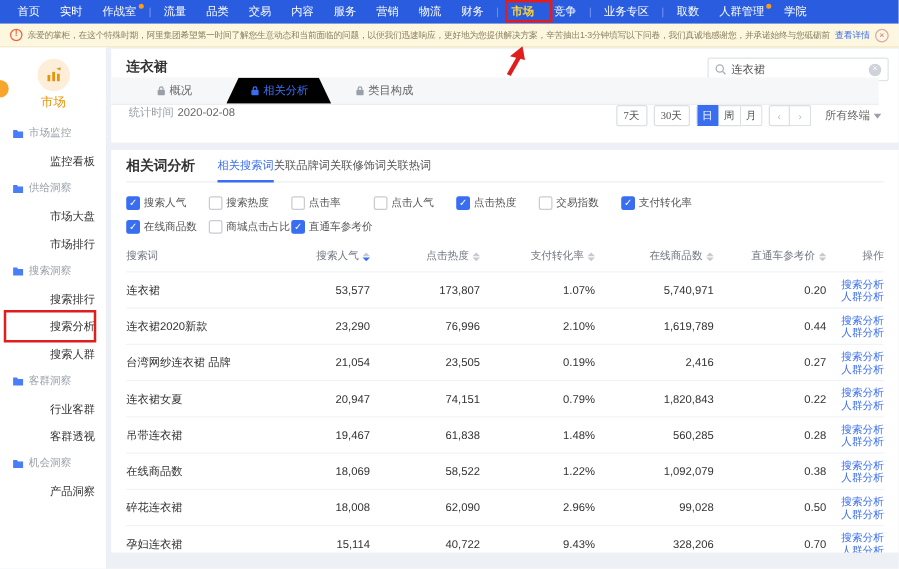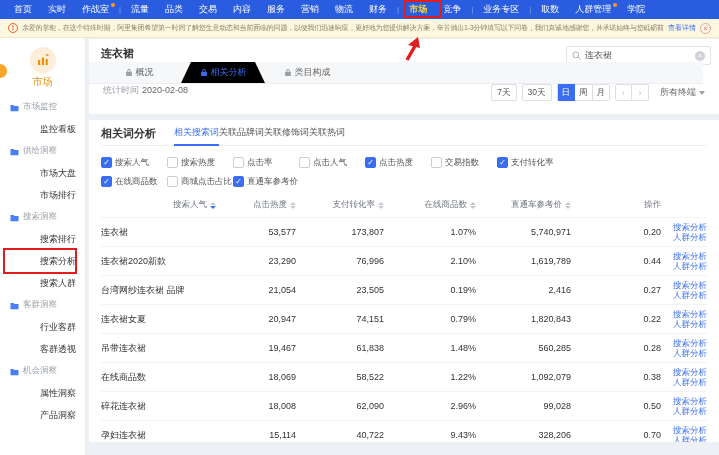--- a/index.html
+++ b/index.html
@@ -44,21 +44,21 @@
   .htabs{position:absolute;left:0;right:16px;bottom:0;height:22px;background:#f6f7f9;display:flex;padding-left:8px;border-bottom:1px solid #eceef1}
   .htab{width:84px;display:flex;align-items:center;justify-content:center;gap:3px;font-size:9px;color:#666;cursor:pointer}
   .htab .lk{display:flex;color:#9aa0a8}
   .htab.active{background:#000000;color:#3a6ef0;clip-path:polygon(10px 0,calc(100% - 10px) 0,100% 100%,0 100%)}
   .htab.active .lk{color:#3a6ef0}
 
   .stats-bar{background:#fff;height:30px;display:flex;align-items:flex-start;padding:0 14px}
   .stat-time{font-size:9px;color:#9aa0a8}
   .stat-time b{color:#666;font-weight:normal;margin-left:3px}
   .controls{margin-left:auto;display:flex;align-items:center;gap:5px}
-  .tbtn{height:17px;padding:0 5px;border:1px solid #dcdfe4;border-radius:2px;background:#fff;font-size:8.5px;color:#555;cursor:pointer;font-family:Liberation Sans, sans-serif}
+  .tbtn{height:17px;padding:0 5px;border:1px solid #dcdfe4;border-radius:2px;background:#fff;font-size:8.5px;color:#555;cursor:pointer;font-family:Liberation Serif, serif}
   .tgroup{display:flex}
   .tseg{height:17px;min-width:17px;padding:0 4px;border:1px solid #dcdfe4;border-left:none;font-size:8.5px;color:#555;background:#fff;display:flex;align-items:center;justify-content:center;cursor:pointer}
   .tgroup .tseg:first-child{border-left:1px solid #dcdfe4;border-radius:2px 0 0 2px}
   .tgroup .tseg:last-child{border-radius:0 2px 2px 0}
   .tseg.active{background:#3a6ef0;border-color:#3a6ef0;color:#fff}
   .tseg.pager{color:#b9bec7}
   .terminal{display:flex;align-items:center;gap:3px;font-size:9px;color:#666;margin-left:6px;cursor:pointer}
   .caret-down{width:0;height:0;border-left:3px solid transparent;border-right:3px solid transparent;border-top:4px solid #9aa0a8}
 
   .gap{height:6px}
@@ -178,21 +178,20 @@
           <span class="side-group-label">客群洞察</span>
         </div>
         <div class="side-item">行业客群</div>
         <div class="side-item">客群透视</div>
         <div class="side-group">
           <span class="folder-icon"><svg width="9" height="8" viewBox="0 0 9 8">
               <path d="M0.5 1h3.1l0.8 1.1h4.1v5.2H0.5z" fill="#4a7df8"></path>
             </svg></span>
           <span class="side-group-label">机会洞察</span>
         </div>
-        <div class="side-item">属性洞察</div>
         <div class="side-item">产品洞察</div>
       </div>
   </aside>
 
   <main class="main">
     <section class="head-card">
       <div class="kw-title">连衣裙</div>
       <div class="search-box">
         <svg width="9" height="9" viewBox="0 0 9 9">
             <circle cx="3.8" cy="3.8" r="2.9" fill="none" stroke="#a9aeb6" stroke-width="1"></circle>
@@ -304,20 +303,23 @@
             <span class="cb"></span>
             <span class="metric-label">商城点击占比</span>
           </label>
           <label class="metric">
             <span class="cb checked">✓</span>
             <span class="metric-label">直通车参考价</span>
           </label>
         </div>
       <div id="table">
           <div class="trow thead">
+            <div class="th left">
+              <span>搜索词</span>
+            </div>
             <div class="th">
               <span>搜索人气</span>
               <span class="sorters">
                 <i class="tri up"></i>
                 <i class="tri down on"></i>
               </span>
             </div>
             <div class="th">
               <span>点击热度</span>
               <span class="sorters">

